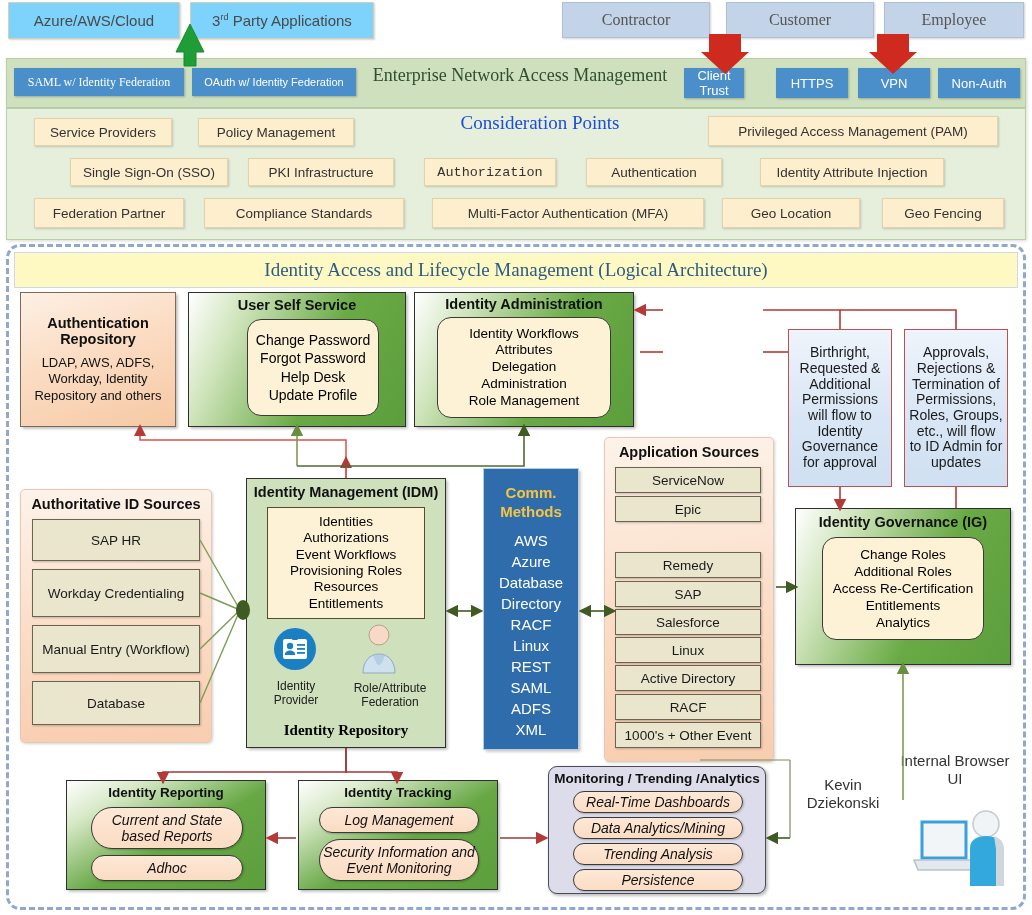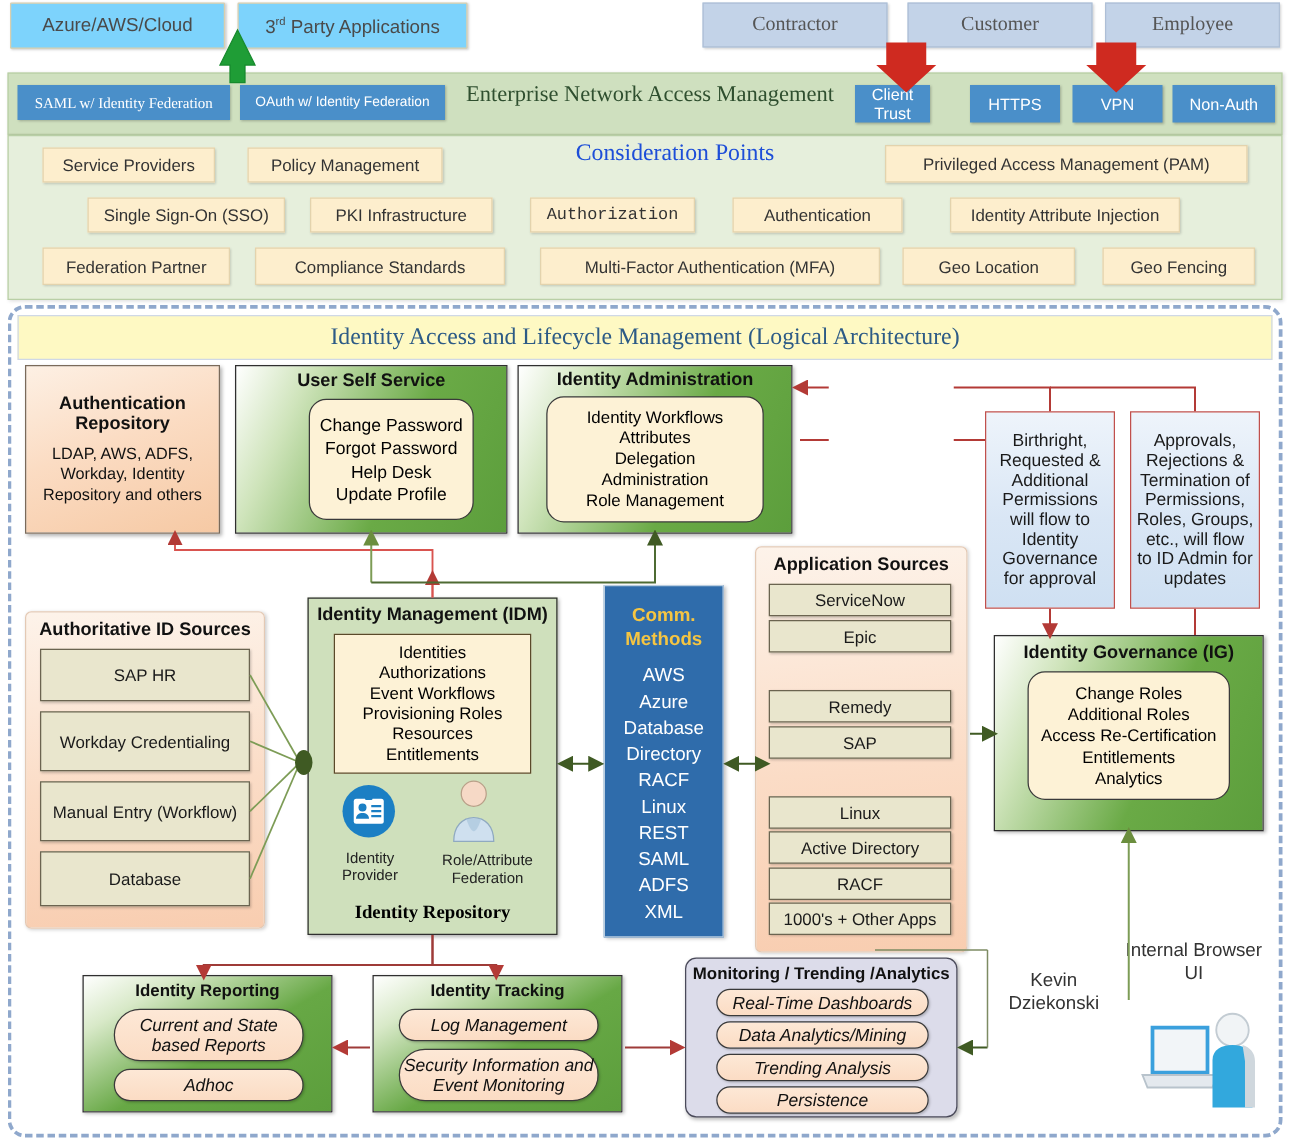--- a/index.html
+++ b/index.html
@@ -359,31 +359,34 @@
     </div>
   <div class="abs khaki ctr" style="left:615px;top:496px;width:146px;height:26px;">
       <span>Epic</span>
     </div>
   <div class="abs khaki ctr" style="left:615px;top:552px;width:146px;height:26px;">
       <span>Remedy</span>
     </div>
   <div class="abs khaki ctr" style="left:615px;top:581px;width:146px;height:26px;">
       <span>SAP</span>
     </div>
+  <div class="abs khaki ctr" style="left:615px;top:609px;width:146px;height:26px;">
+      <span>Salesforce</span>
+    </div>
   <div class="abs khaki ctr" style="left:615px;top:637px;width:146px;height:26px;">
       <span>Linux</span>
     </div>
   <div class="abs khaki ctr" style="left:615px;top:665px;width:146px;height:26px;">
       <span>Active Directory</span>
     </div>
   <div class="abs khaki ctr" style="left:615px;top:694px;width:146px;height:26px;">
       <span>RACF</span>
     </div>
   <div class="abs khaki ctr" style="left:615px;top:722px;width:146px;height:26px;">
-      <span>1000's + Other Apps</span>
+      <span>1000's + Other Event</span>
     </div>
 
   <div class="abs panel green" style="left:795px;top:508px;width:216px;height:157px;">
     <div class="ctr" style="height:26px;">
       <span class="panel-hdr">Identity Governance (IG)</span>
     </div>
     <div class="cream-inner round col ctr" style="position:absolute;left:26px;top:28px;right:26px;bottom:24px;font-size:13.5px;line-height:1.26;">
       <div>Change Roles</div>
       <div>Additional  Roles</div>
       <div>Access Re-Certification</div>

